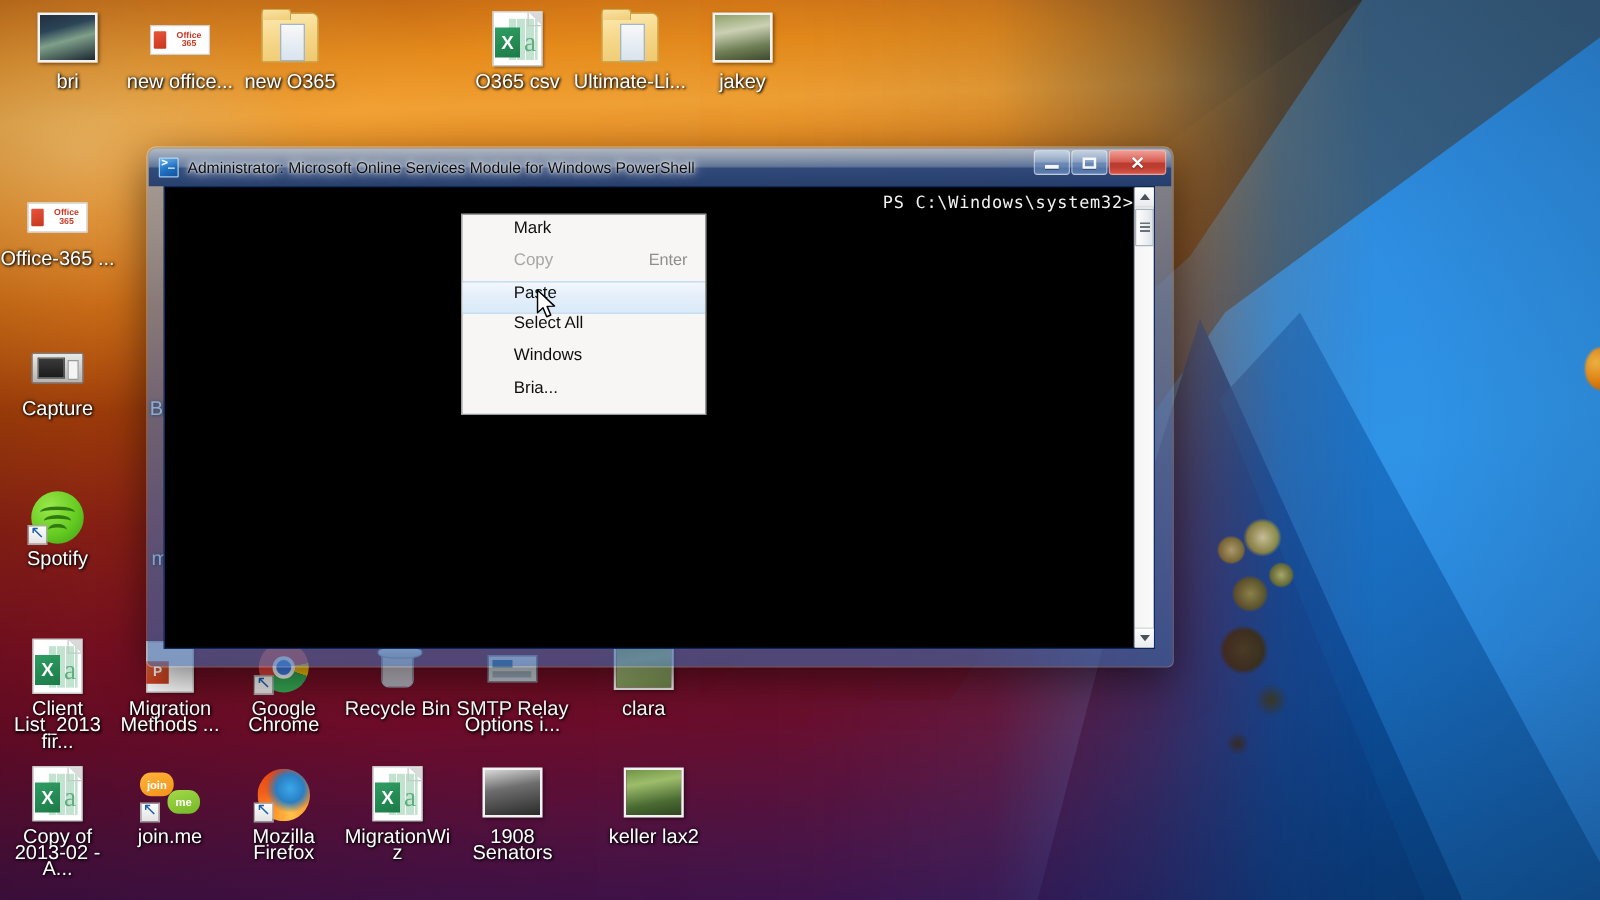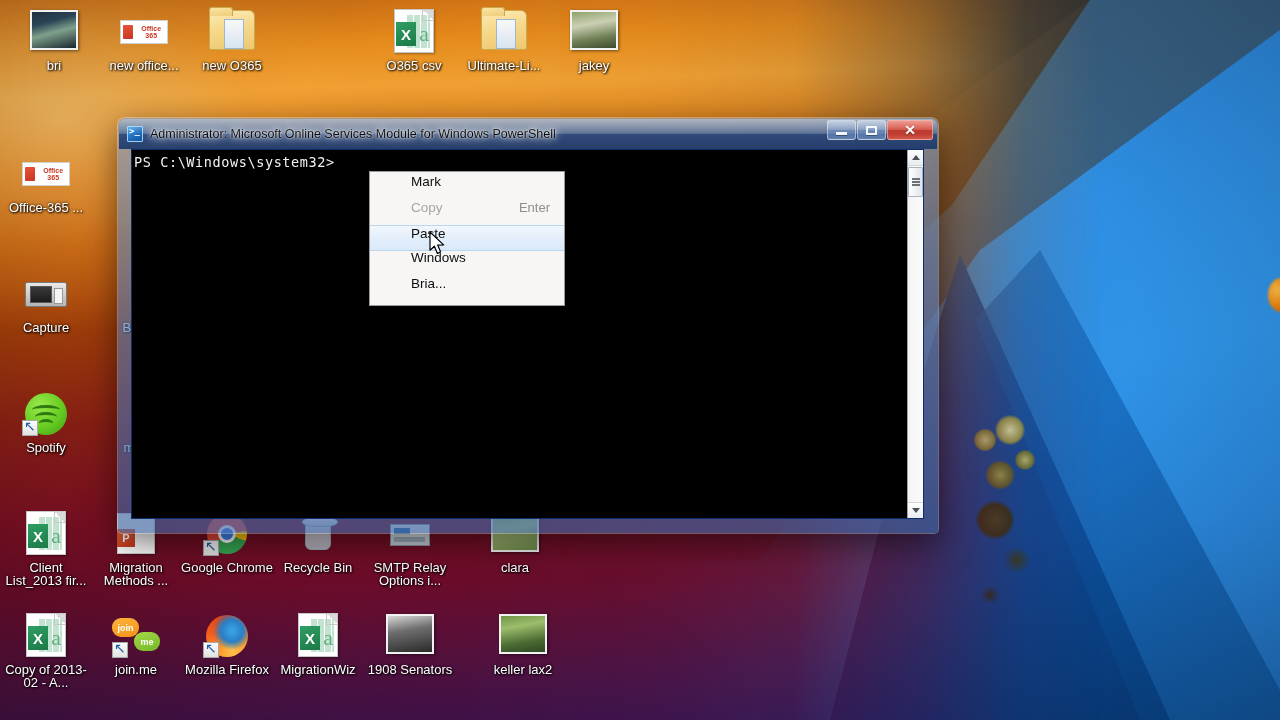--- a/index.html
+++ b/index.html
@@ -113,21 +113,21 @@
     width: 92px;
     text-align: center;
     cursor: default;
   }
   .icon .glyph {
     width: 48px; height: 48px;
     margin: 0 auto 3px auto;
     position: relative;
   }
   .icon .label {
-    font-size: 13px;
+    font-size: 16px;
     line-height: 13px;
     color: #ffffff;
     text-shadow: 0 0 3px rgba(0,0,0,0.95), 1px 1px 2px rgba(0,0,0,0.95);
     word-wrap: break-word;
   }
 
   
   .art-folder {
     position:absolute; inset:2px 1px 6px 1px;
     background: linear-gradient(170deg,#fde9b2 0%,#f6d98c 45%,#eec870 100%);
@@ -381,20 +381,21 @@
     padding: 4px 0 0 2px;
     overflow: hidden;
   }
   .ps-line {
     font-family: "DejaVu Sans Mono", monospace;
     font-size: 13.5px;
     line-height: 17px;
     color: #f2f2f2;
     letter-spacing: 0.6px;
     white-space: pre;
+    text-align: right;
   }
   
   #ps-scrollbar {
     position:absolute; right:0; top:0; bottom:0; width:16px;
     background: linear-gradient(to right,#f4f4f4,#fbfbfb);
     border-left:1px solid #9aa3ad;
   }
   .sb-arrow {
     position:absolute; left:0; width:15px; height:16px;
     background: linear-gradient(180deg,#fdfdfd,#e9ecef);
@@ -706,20 +707,23 @@
         <span>Mark</span>
       </div>
       <div class="ctx-item disabled">
         <span>Copy</span>
         <span class="sc">Enter</span>
       </div>
       <div class="ctx-item selected">
         <span>Paste</span>
       </div>
       <div class="ctx-item">
+        <span>Select All</span>
+      </div>
+      <div class="ctx-item">
         <span>Windows</span>
       </div>
       <div class="ctx-item">
         <span>Bria...</span>
       </div>
     </div>
 
   <div id="cursor">
     <svg width="18" height="26" viewBox="0 0 18 26">
       <path d="M1,1 L1,19.2 L5.4,15.2 L8.4,22.4 L11.6,21.0 L8.7,14.1 L14.6,13.9 Z" fill="#ffffff" stroke="#000000" stroke-width="1.2" stroke-linejoin="round"></path>

